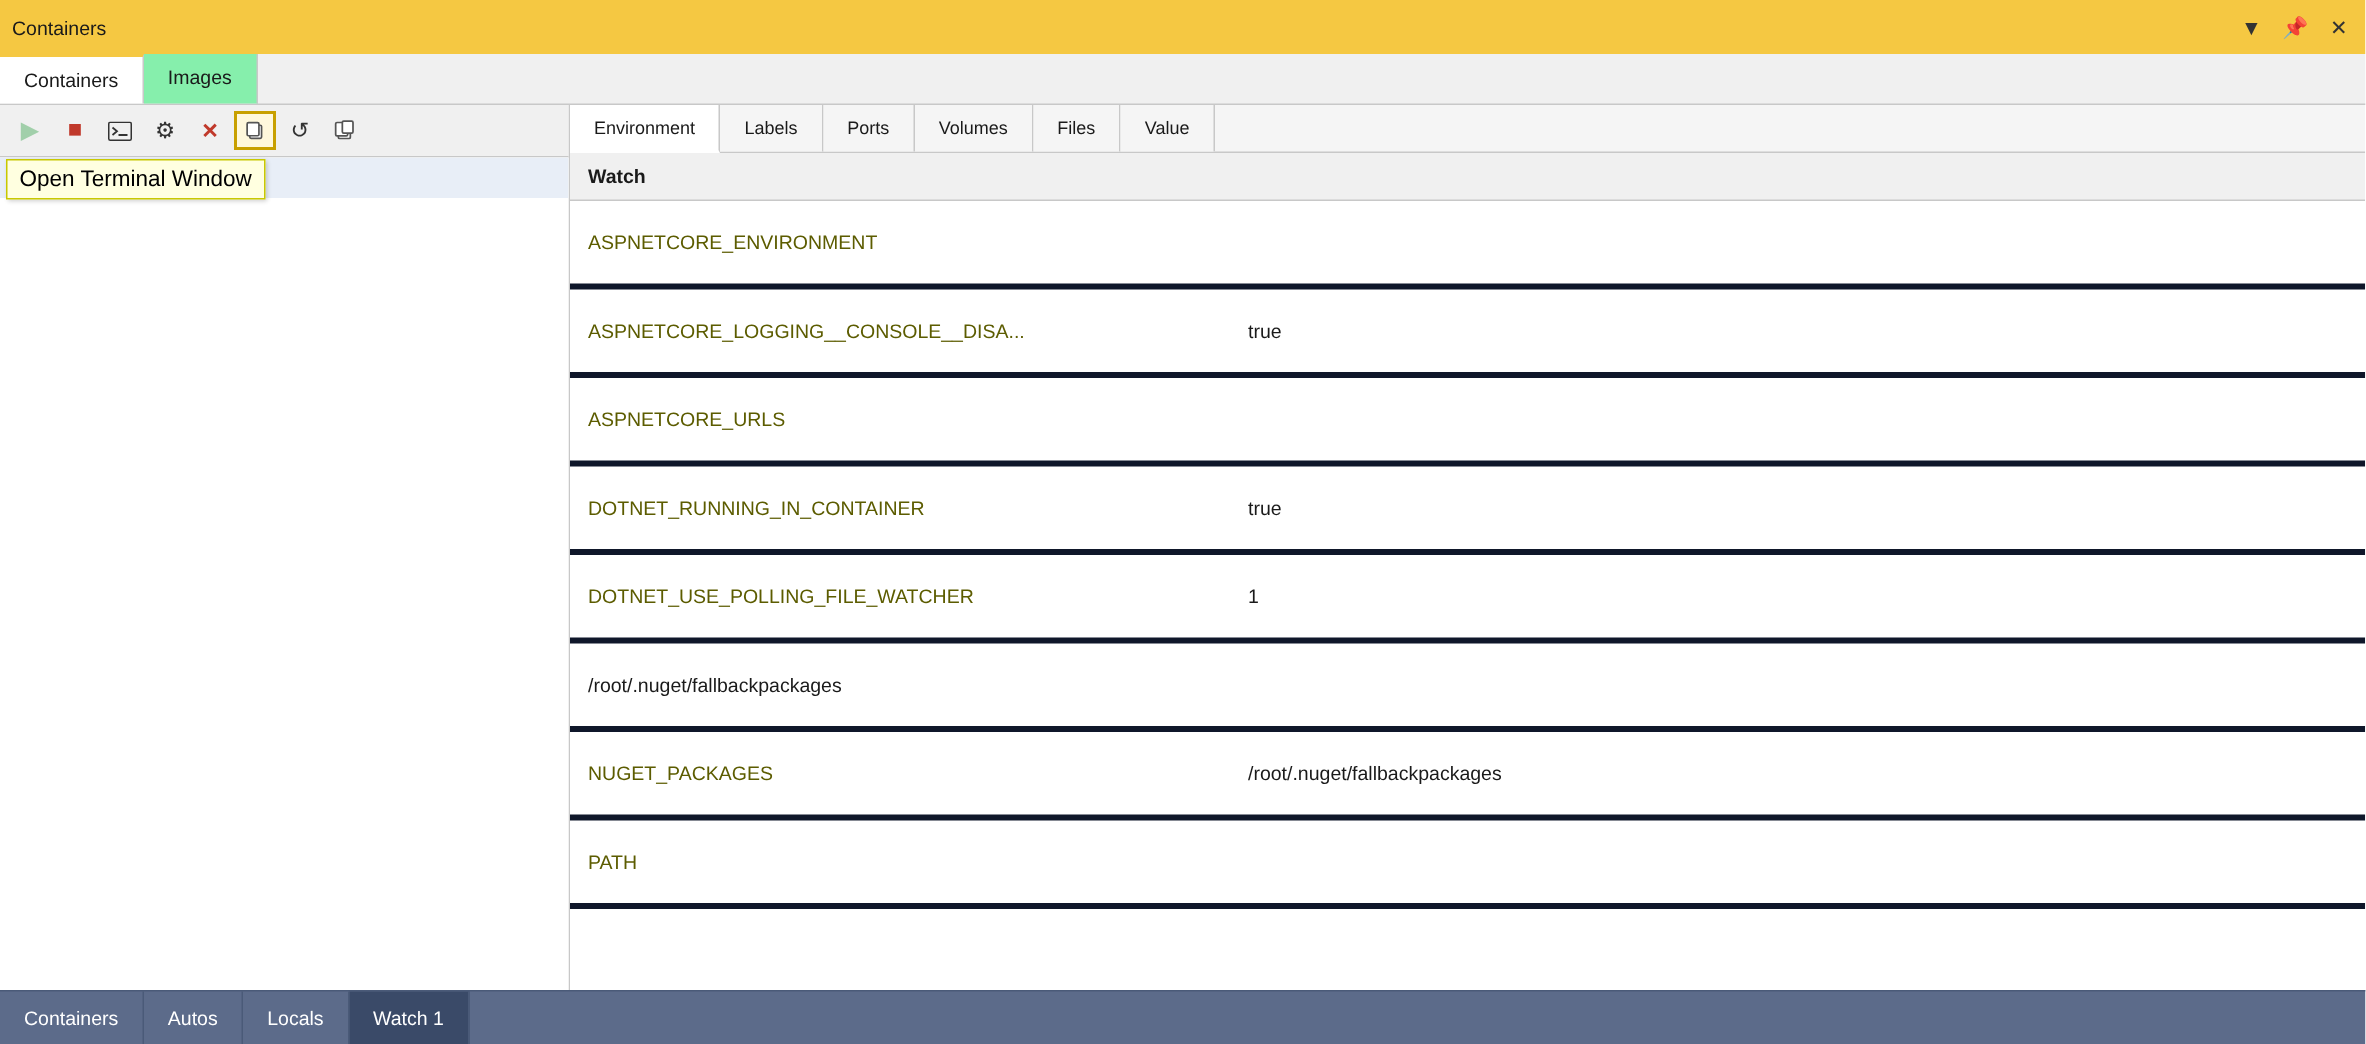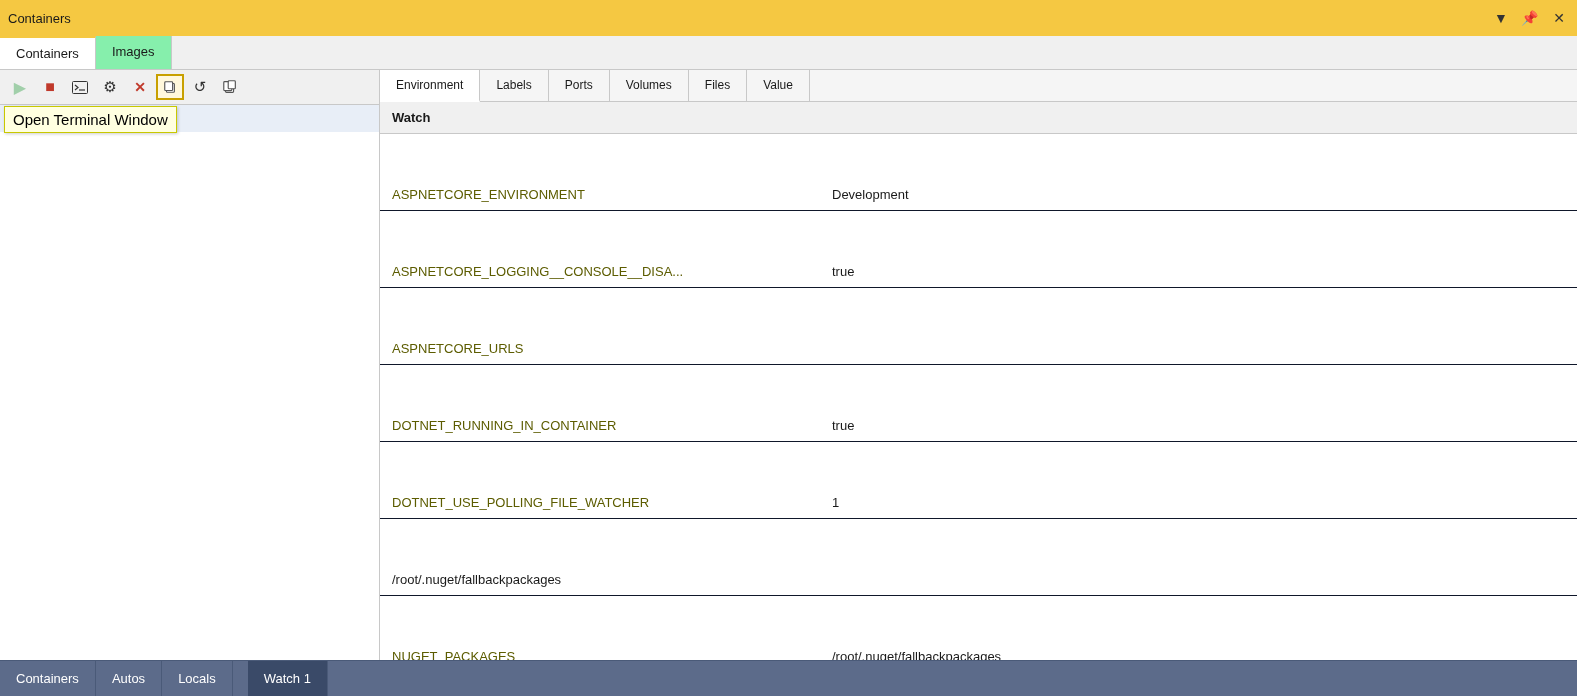--- a/index.html
+++ b/index.html
@@ -203,23 +203,22 @@
     }
     .env-header-cell.name-col {
       width: 440px;
     }
     .env-header-cell.value-col {
       flex: 1;
     }
 
     .env-row {
       display: flex;
-      border-bottom: 1px solid #0f172a;
-      padding: 4px 0;
-      margin-top: 45px;
+      border-bottom: 4px solid #0f172a;
+      padding: 16px 0;
     }
     .env-cell {
       font-size: 13px;
       color: #1a1a1a;
       padding: 4px 12px;
     }
     .env-cell.name-col {
       width: 440px;
       color: #5c5c00;
     }
@@ -240,21 +239,20 @@
       display: flex;
       align-items: center;
       cursor: pointer;
       font-size: 13px;
       color: #fff;
       border-right: 1px solid #4a5a78;
     }
     .bottom-tab.active {
       background: #3a4a68;
       font-weight: 500;
-      margin-left: 15px;
     }
   </style>
 </head>
 <body>
 
 <div class="title-bar">
   <div class="title-bar-left">
     <span class="title-bar-title">Containers</span>
   </div>
   <div class="title-bar-controls">
@@ -324,21 +322,20 @@
         <div class="detail-tab">Value</div>
       </div>
 
       <div class="env-table">
         <div class="env-header">
           <div class="env-header-cell name-col">Watch</div>
         </div>
         <div id="env-rows">
             <div class="env-row">
       <div class="env-cell name-col">ASPNETCORE_ENVIRONMENT</div>
-      <div class="env-cell value-col">Development</div>
     </div>
             <div class="env-row">
       <div class="env-cell name-col">ASPNETCORE_LOGGING__CONSOLE__DISA...</div>
       <div class="env-cell value-col">true</div>
     </div>
             <div class="env-row">
       <div class="env-cell name-col">ASPNETCORE_URLS</div>
     </div>
             <div class="env-row">
       <div class="env-cell name-col">DOTNET_RUNNING_IN_CONTAINER</div>

